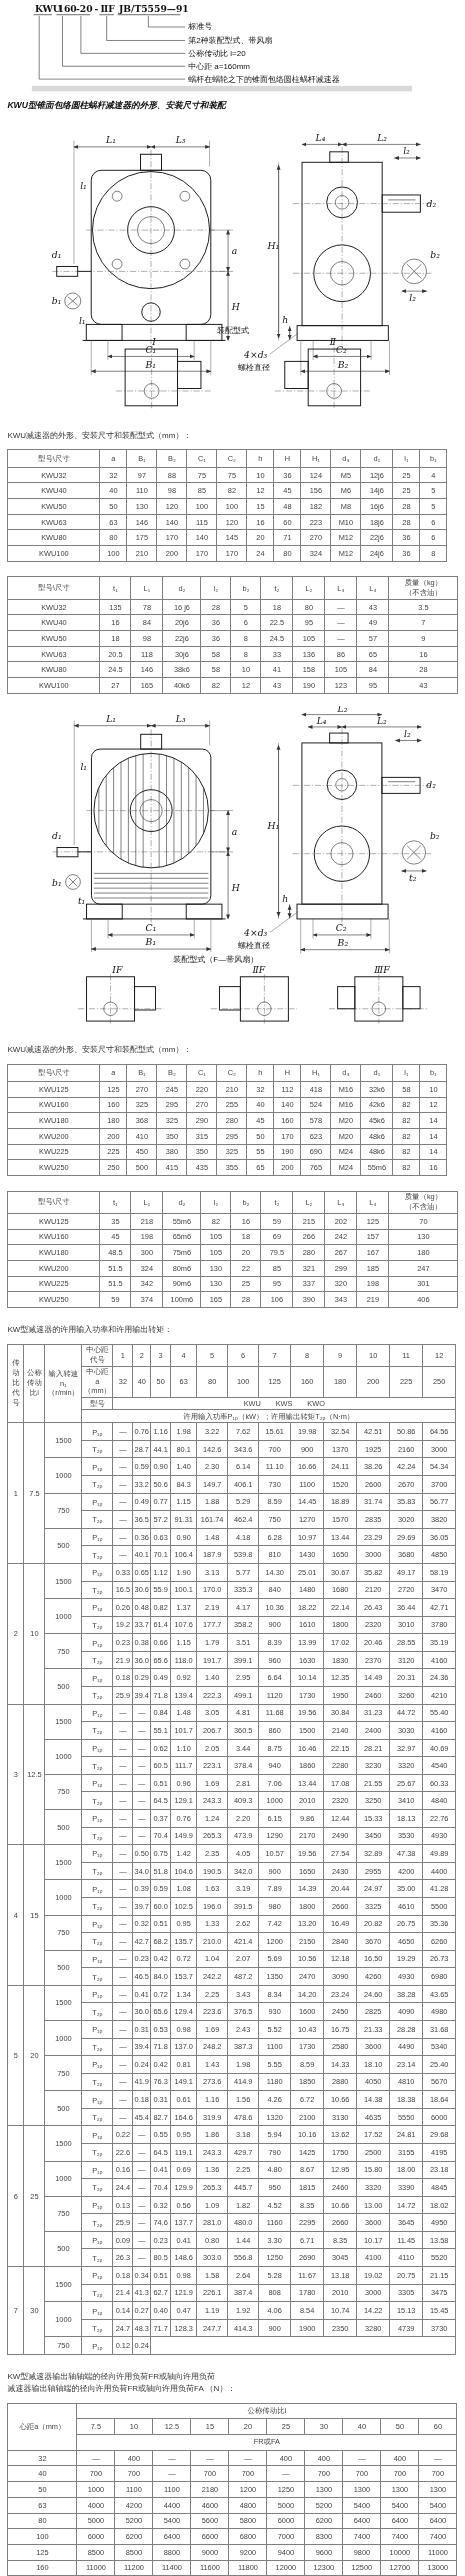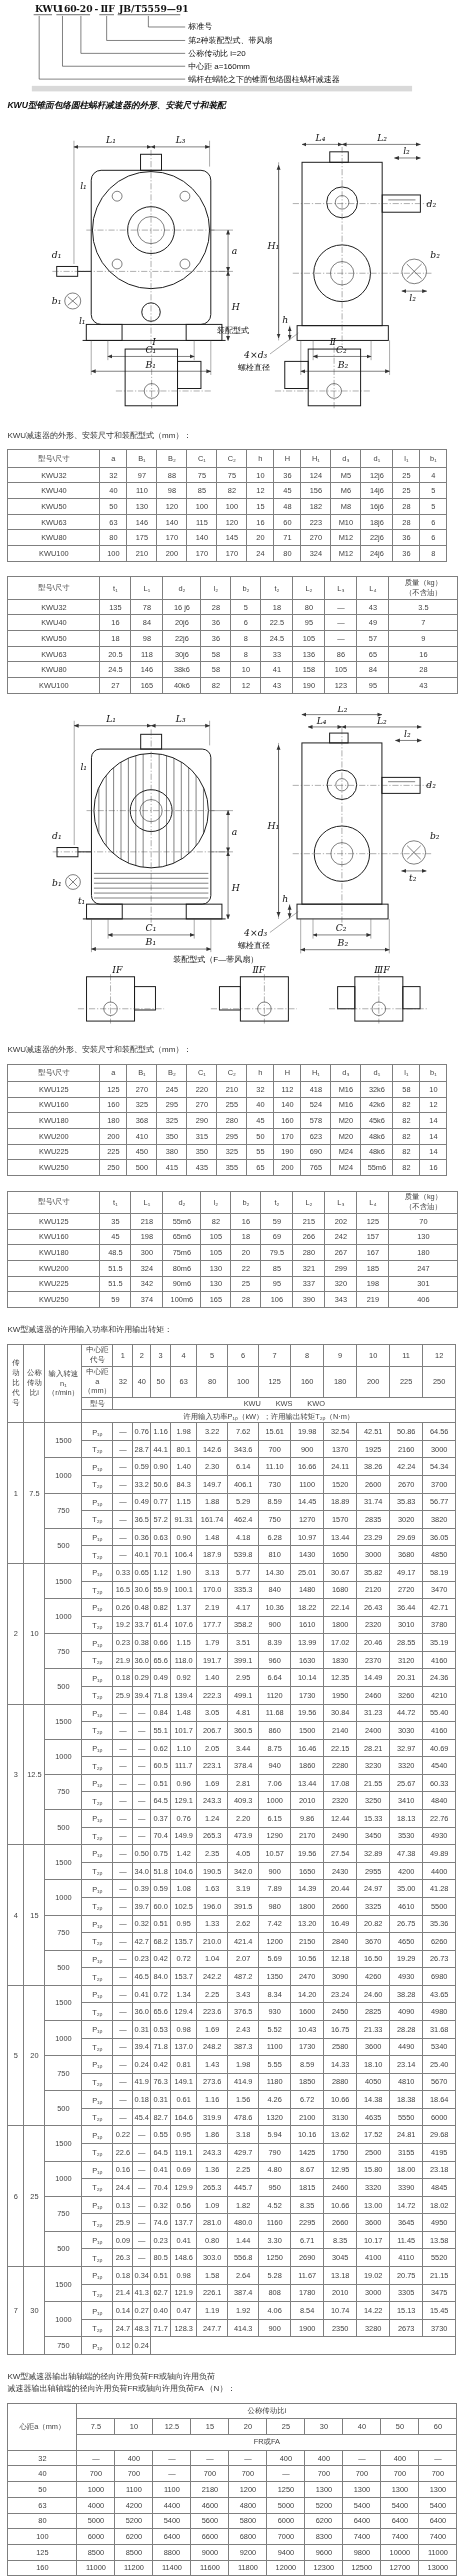--- a/index.html
+++ b/index.html
@@ -1688,21 +1688,21 @@
         <td>24.7</td>
         <td>48.3</td>
         <td>71.7</td>
         <td>128.3</td>
         <td>247.7</td>
         <td>414.3</td>
         <td>900</td>
         <td>1900</td>
         <td>2350</td>
         <td>3280</td>
-        <td>2673</td>
+        <td>4739</td>
         <td>3730</td>
       </tr>
       <tr>
         <td rowspan="1">750</td>
         <td>P₁ₚ</td>
         <td>0.12</td>
         <td>0.24</td>
         <td colspan="10"></td>
       </tr>
     </tbody>

